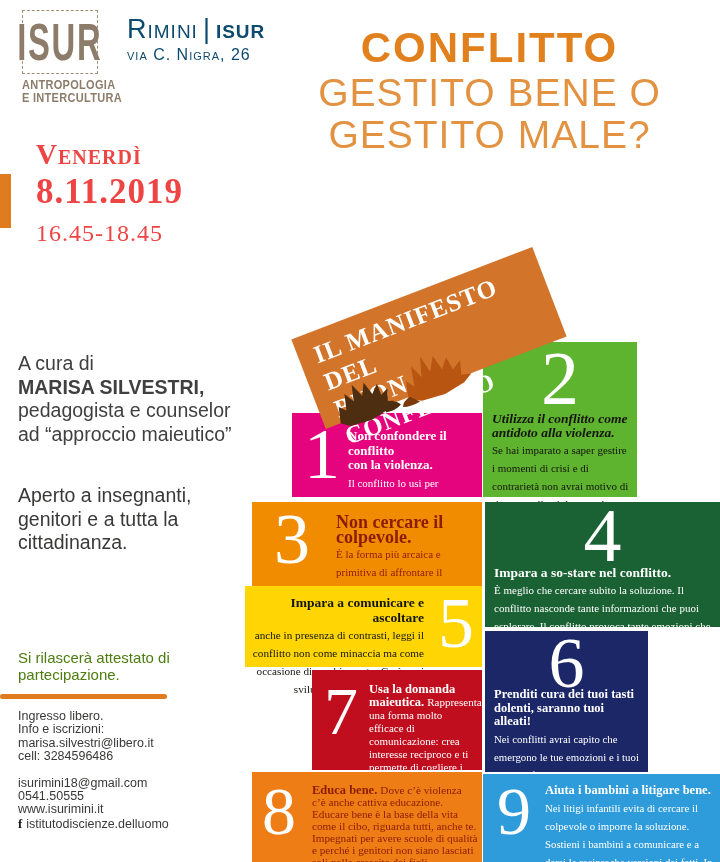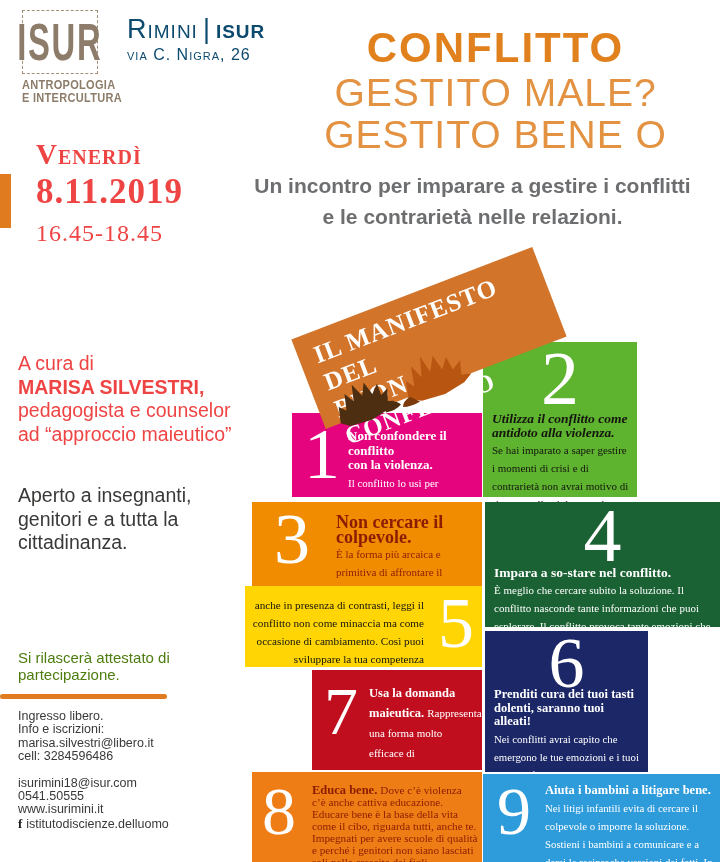--- a/index.html
+++ b/index.html
@@ -16,36 +16,36 @@
             transform:scaleY(1.1);transform-origin:left top;letter-spacing:0.3px;}
   .logo-sub1{top:78px;}
   .logo-sub2{top:91px;}
 
   .location{position:absolute;left:127px;top:14px;color:#0c4a6e;}
   .loc-line1{font-size:27px;font-variant:small-caps;letter-spacing:1px;font-weight:500;}
   .loc-org{font-weight:bold;}
   .loc-sep{font-weight:300;padding:0 5px;}
   .loc-line2{font-size:16px;font-variant:small-caps;letter-spacing:1px;margin-top:1px;font-weight:500;}
 
-  .title{position:absolute;left:288px;top:24px;width:415px;text-align:center;}
+  .title{position:absolute;left:282px;top:24px;width:415px;text-align:center;}
   .title-main{font-size:42px;font-weight:bold;color:#E1811E;letter-spacing:2px;line-height:48px;}
   .title-sub{font-size:39px;font-weight:400;color:#E29240;letter-spacing:1px;line-height:42px;}
 
   .subtitle{position:absolute;left:235px;top:170px;width:475px;text-align:center;
             font-size:21px;line-height:31px;color:#6D6E70;font-weight:600;white-space:pre-line;}
 
   .orange-bar{position:absolute;left:0;top:174px;width:11px;height:54px;background:#E07C1F;}
 
   .date-block{position:absolute;left:36px;top:138px;color:#ef4444;font-family:Liberation Serif, serif;}
   .day{font-size:29px;font-variant:small-caps;font-weight:600;letter-spacing:1px;}
   .date{font-size:35px;font-weight:bold;letter-spacing:1px;margin-top:1px;}
   .time{font-size:24px;font-weight:500;margin-top:8px;letter-spacing:1px;}
 
   
-  .curator{position:absolute;left:18px;top:352px;font-size:19.5px;line-height:23.5px;color:#ef4444;}
+  .curator{position:absolute;left:18px;top:352px;font-size:19.5px;line-height:23.5px;color:#404040;}
   .curator .name{font-weight:bold;}
   .pre{white-space:pre-line;}
   .audience{position:absolute;left:18px;top:484px;font-size:19.5px;line-height:23.5px;
             color:#3A3938;white-space:pre-line;}
   .certificate{position:absolute;left:18px;top:649px;font-size:15px;line-height:17px;
                color:#4d7c0f;white-space:pre-line;}
   .divider{position:absolute;left:0;top:694px;width:167px;height:5px;background:#E07C1F;border-radius:3px;}
   .contact1{position:absolute;left:18px;top:710px;font-size:12.5px;line-height:13.4px;color:#3A3938;}
   .contact2{position:absolute;left:18px;top:777px;font-size:12.5px;line-height:13.2px;color:#3A3938;}
   .fb-row{display:flex;align-items:baseline;gap:4px;}
@@ -97,21 +97,21 @@
   .b5 .body{font-size:11.2px;line-height:11.8px;}
 
   .b6{left:485px;top:631px;width:163px;height:141px;background:#1B2767;color:#fff;}
   .b6 .num{left:0;right:0;top:2px;text-align:center;font-size:72px;line-height:60px;}
   .b6 .txt{left:9px;top:57px;right:7px;}
   .b6 .ttl{font-size:12.5px;line-height:13.5px;}
   .b6 .body{font-size:10.8px;line-height:11.2px;}
 
   .b7{left:312px;top:670px;width:170px;height:100px;background:#C10E1F;color:#fff;}
   .b7 .num{left:12px;top:12px;font-size:68px;line-height:58px;}
-  .b7 .txt{left:57px;top:13px;right:8px;font-size:11px;line-height:20px;}
+  .b7 .txt{left:57px;top:13px;right:8px;font-size:11px;line-height:13px;}
   .b7 .ttl-inline{font-size:12.5px;}
 
   .b8{left:252px;top:772px;width:230px;height:90px;background:#EE7D15;color:#8C1C00;}
   .b8 .num{left:10px;top:10px;font-size:68px;line-height:58px;}
   .b8 .txt{left:60px;top:12px;right:4px;font-size:11.2px;line-height:12px;}
   .b8 .ttl-inline{font-size:12.5px;}
 
   .b9{left:483px;top:774px;width:237px;height:88px;background:#2E9BDB;color:#fff;}
   .b9 .num{left:14px;top:8px;font-size:68px;line-height:58px;}
   .b9 .txt{left:62px;top:10px;right:6px;}
@@ -131,25 +131,23 @@
 
   <div class="location">
     <div class="loc-line1">
       <span>Rimini</span><span class="loc-sep">|</span><span class="loc-org">isur</span>
     </div>
     <div class="loc-line2">via C. Nigra, 26</div>
   </div>
 
   <div class="title">
     <div class="title-main">CONFLITTO</div>
+    <div class="title-sub">GESTITO BENE O</div>
     <div class="title-sub">GESTITO MALE?</div>
-    <div class="title-sub">GESTITO BENE O</div>
-  </div>
-  <div class="subtitle">Un incontro per imparare a gestire i conflitti
-e le contrarietà nelle relazioni.</div>
+  </div>
 
   <div class="orange-bar"></div>
   <div class="date-block">
     <div class="day">Venerdì</div>
     <div class="date">8.11.2019</div>
     <div class="time">16.45-18.45</div>
   </div>
 
   <div class="curator">
     <div>A cura di</div>
@@ -166,21 +164,21 @@
   <div class="divider"></div>
 
   <div class="contact1">
     <div>Ingresso libero.</div>
     <div>Info e iscrizioni:</div>
     <div>marisa.silvestri@libero.it</div>
     <div>cell: 3284596486</div>
   </div>
 
   <div class="contact2">
-    <div>isurimini18@isur.com</div>
+    <div>isurimini18@gmail.com</div>
     <div>0541.50555</div>
     <div>www.isurimini.it</div>
     <div class="fb-row">
       <span class="fb-icon">f</span>
       <span>istitutodiscienze.delluomo</span>
     </div>
   </div>
 
   <div class="banner">
     <div class="banner-line banner-line1">IL MANIFESTO DEL</div>
@@ -227,20 +225,21 @@
     <div class="num">4</div>
     <div class="txt">
       <span class="ttl">Impara a so-stare nel conflitto.</span>
       <span class="body">È meglio che cercare subito la soluzione. Il conflitto nasconde tante informazioni che puoi esplorare. Il conflitto provoca tante emozioni che puoi saper riconoscere e rispettare.</span>
     </div>
   </div>
 
   <div class="blk b5">
     <div class="num">5</div>
     <div class="txt">
+      <span class="ttl">Impara a comunicare e ascoltare</span>
       <span class="body">anche in presenza di contrasti, leggi il conflitto non come minaccia ma come occasione di cambiamento. Così puoi sviluppare la tua competenza conflittuale.</span>
     </div>
   </div>
 
   <div class="blk b6">
     <div class="num">6</div>
     <div class="txt">
       <span class="ttl">Prenditi cura dei tuoi tasti
 dolenti, saranno tuoi alleati!</span>
       <span class="body">Nei conflitti avrai capito che emergono le tue emozioni e i tuoi dolori infantili. Prenditene cura, così sviluppi la necessaria capacità di capire te stesso e gli altri.</span>

